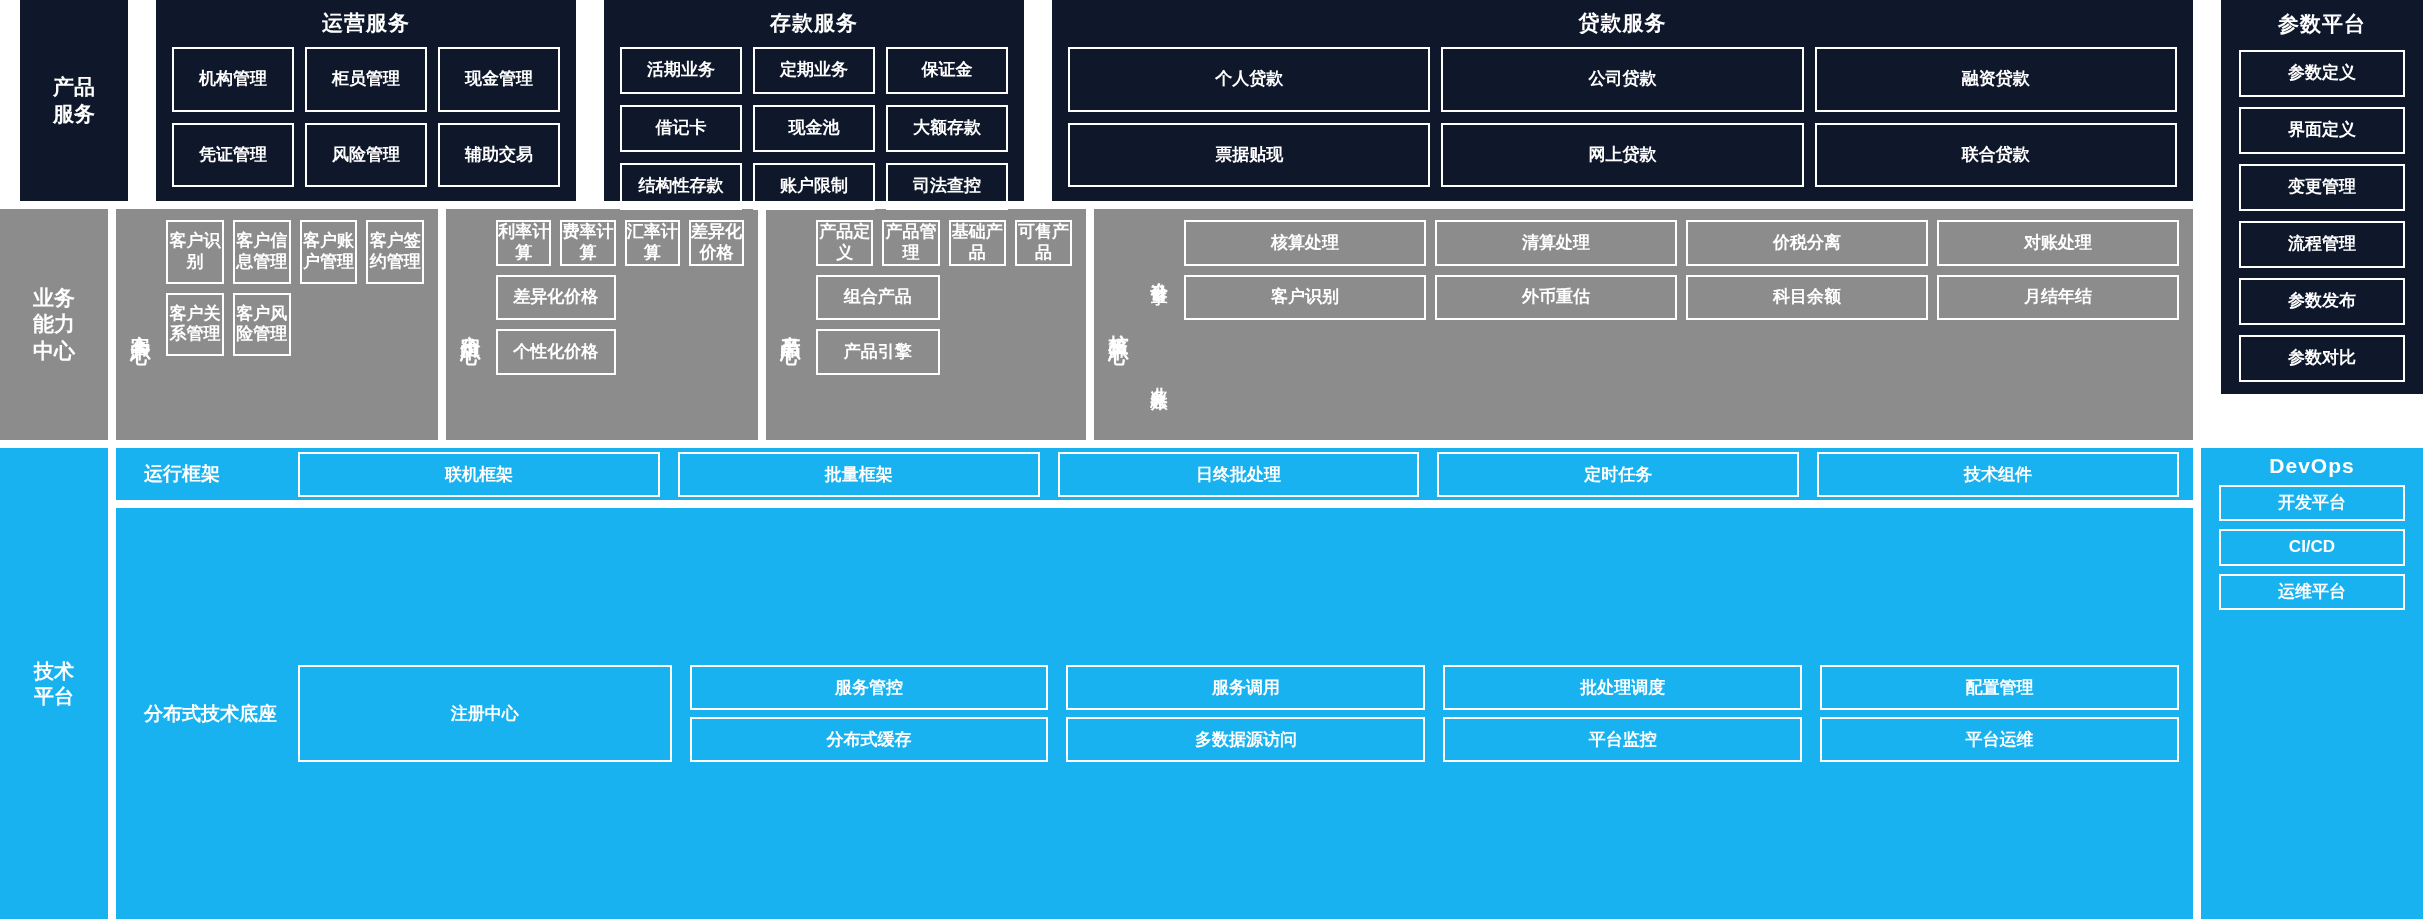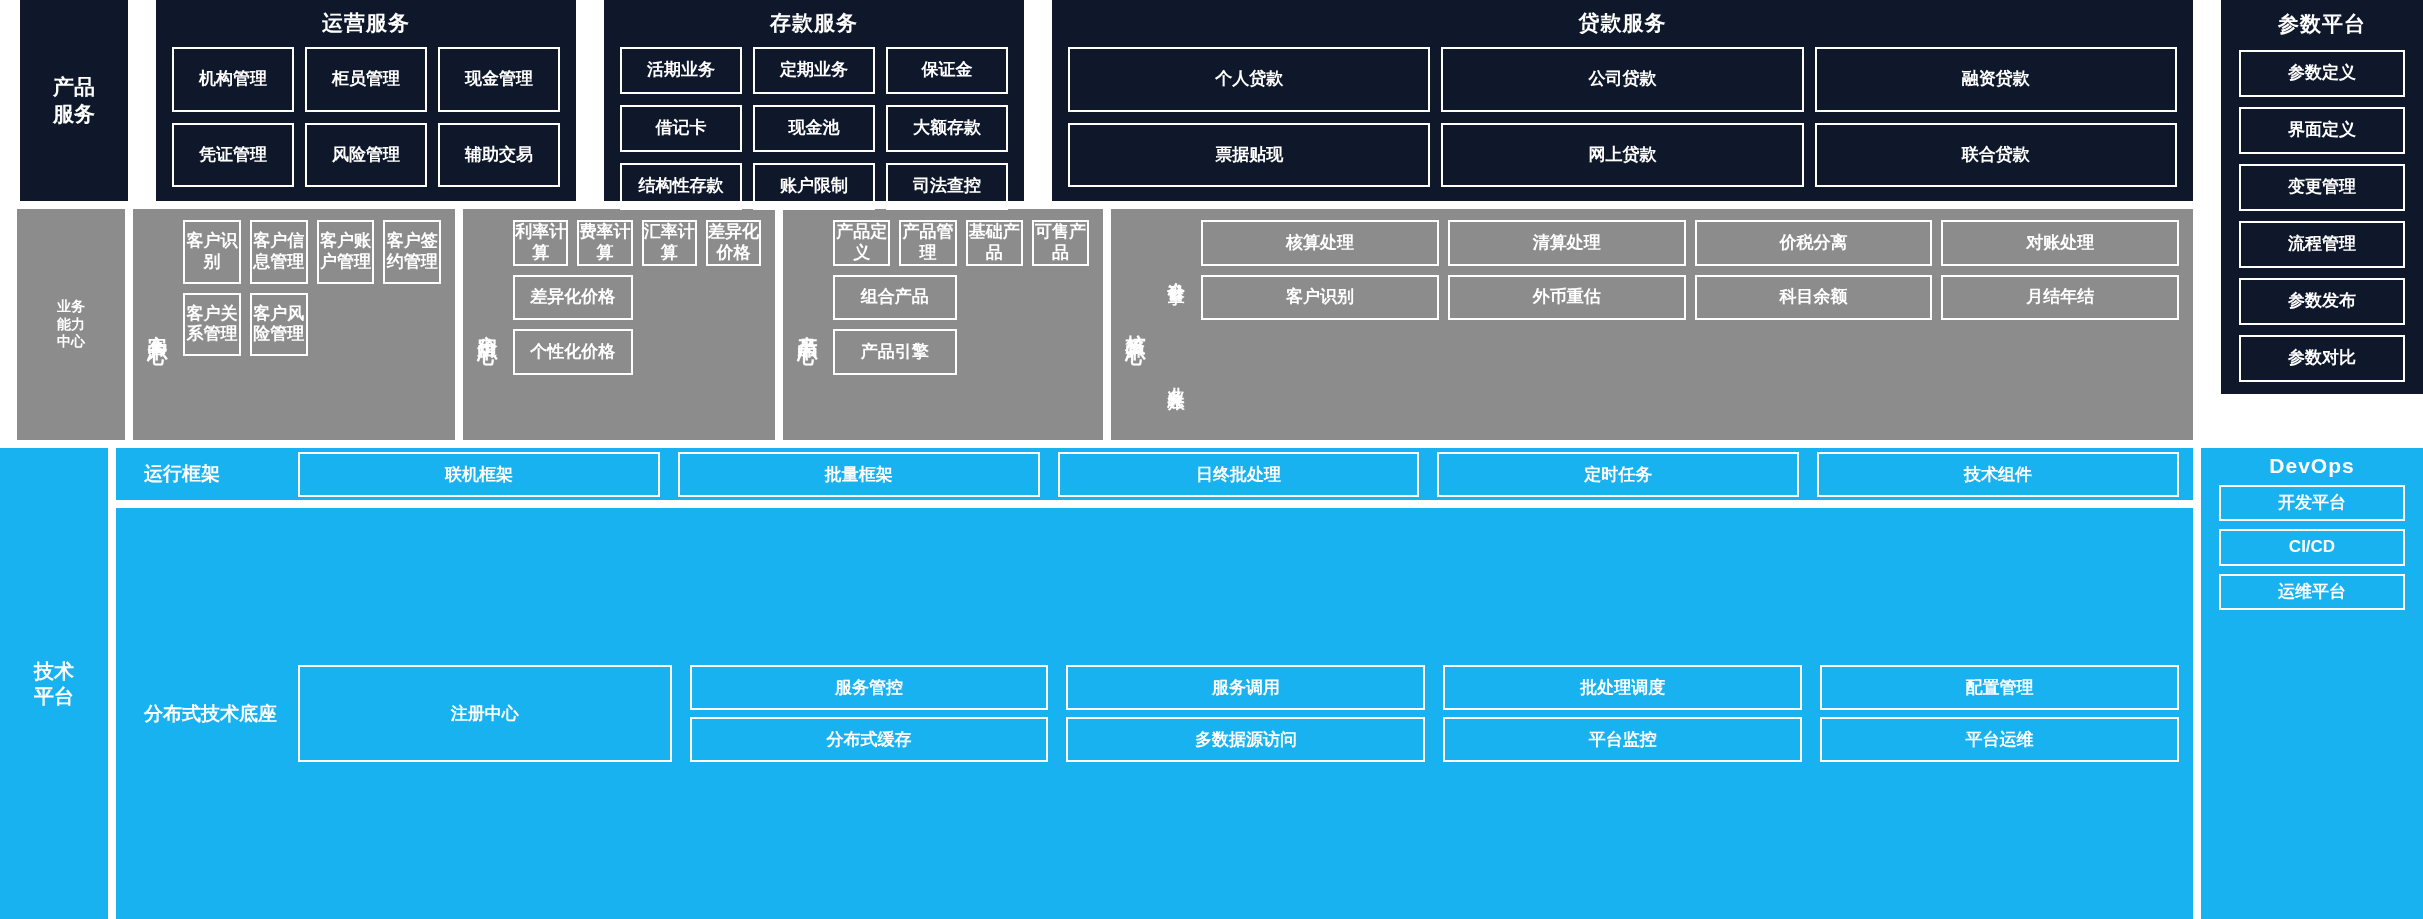--- a/index.html
+++ b/index.html
@@ -44,21 +44,21 @@
 
   
   .row1{height:201px;}
   .row1 .rail{font-size:21px;}
   .p-ops{flex:0 0 420px;}
   .p-dep{flex:0 0 420px;}
   .p-loan{flex:1 1 auto;}
 
   
   .row2{height:231px;}
-  .row2 .rail{font-size:14px;margin-left:17px;}
+  .row2 .rail{font-size:21px;}
   .center{display:flex;flex-direction:row;align-items:stretch;
           padding:11px 14px 11px 10px;box-sizing:border-box;gap:10px;}
   .v-label{
     writing-mode:vertical-rl;text-orientation:upright;
     color:#fff;font-size:20px;font-weight:bold;letter-spacing:3px;
     display:flex;align-items:center;justify-content:center;
     flex:0 0 30px;line-height:1;
   }
   .sub-v{display:flex;flex-direction:column;flex:0 0 30px;}
   .sub-v .v-label{flex:1 1 0;}

